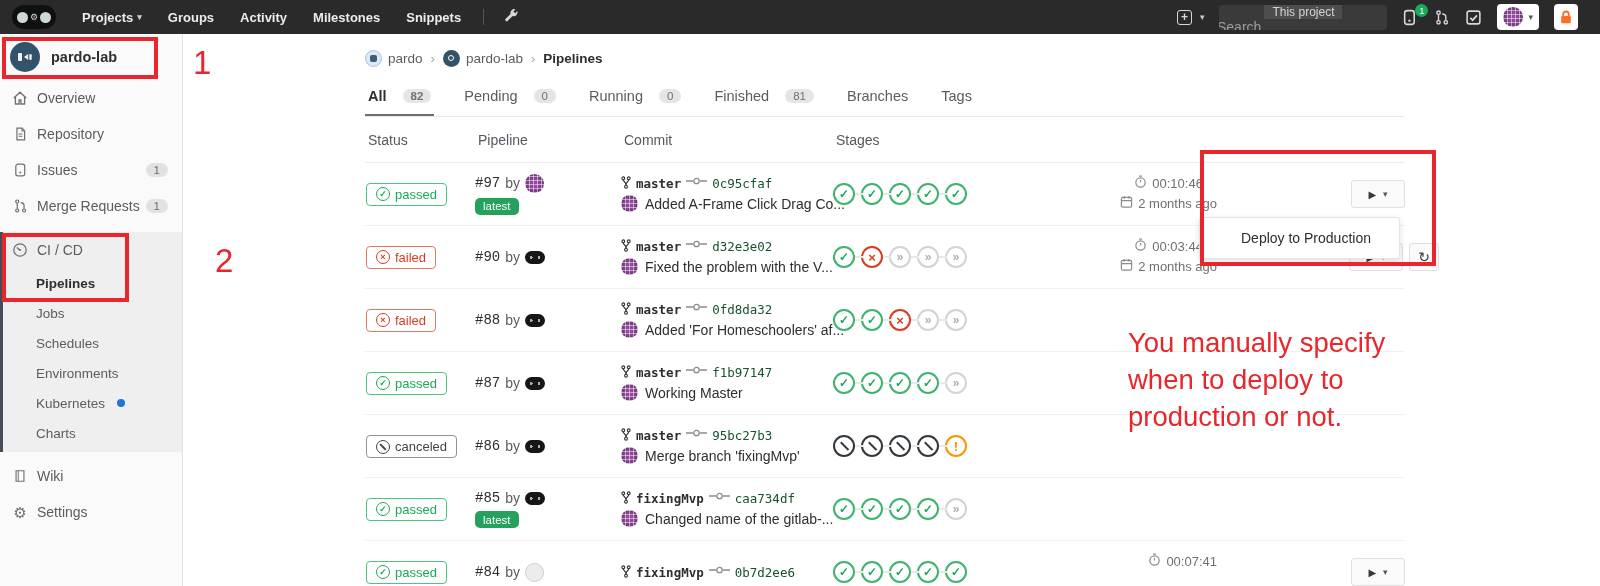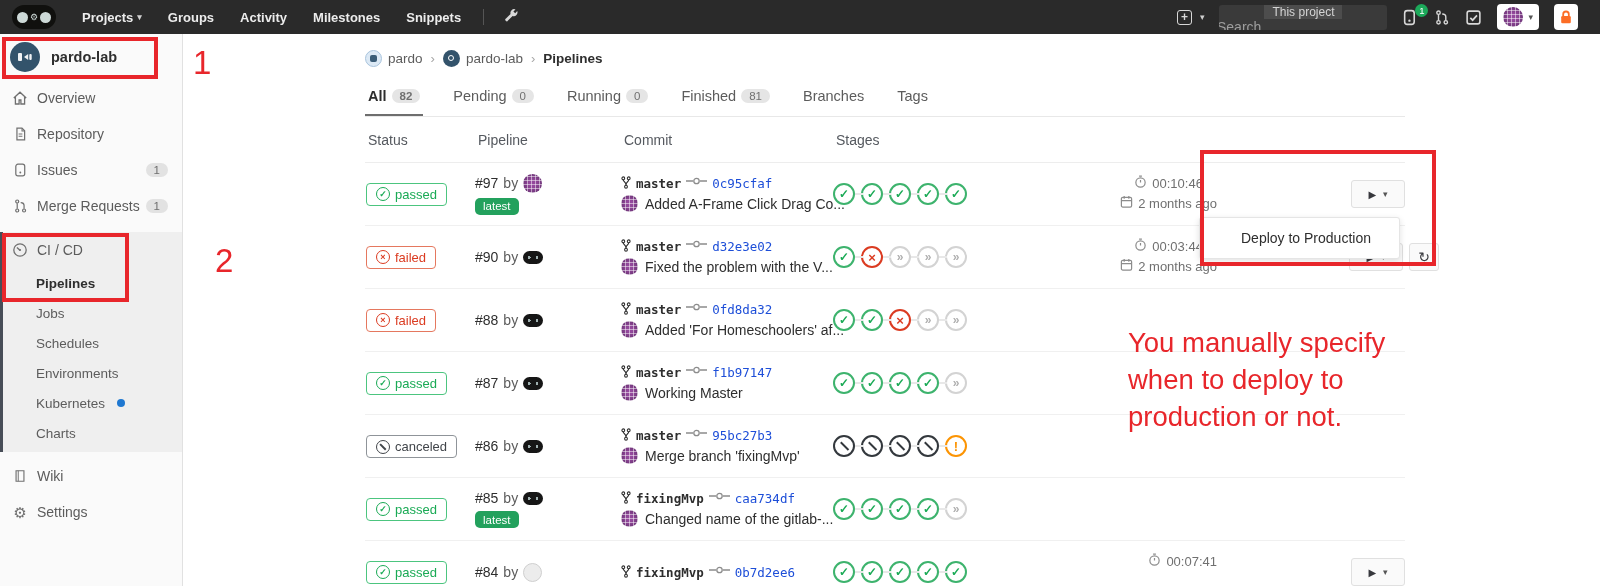--- a/index.html
+++ b/index.html
@@ -77,21 +77,21 @@
     display:flex; align-items:center; justify-content:center; }
   .bcico1 i { width:7px; height:7px; background:#3a5c77; border-radius:2px; display:block; }
   .bcico2 { width:17px; height:17px; border-radius:50%; background:#33536b; display:flex;
     align-items:center; justify-content:center; }
   .bcico2 i { width:6px; height:6px; border:1.5px solid #fff; border-radius:50%; display:block; }
   .crumb-sep { color:#a7a7a7; font-size:13px; }
   .crumb-last { font-weight:700; color:#2e2e2e; }
 
   .tabsrow { margin-top:9px; border-bottom:1px solid #e8e8e8; display:flex; align-items:flex-end;
     height:38px; position:relative; }
-  .tab { display:flex; align-items:center; gap:5px; padding:0 3px 10px 3px; margin-right:27px;
+  .tab { display:flex; align-items:center; gap:16px; padding:0 3px 10px 3px; margin-right:27px;
     color:#5c5c5c; font-size:14.5px; cursor:pointer; border-bottom:2px solid transparent; }
   .tab.active { color:#2e2e2e; font-weight:600; border-bottom-color:#6e6e6e; }
   .tab-cnt { background:#e5e5e5; color:#707070; font-size:11.5px; border-radius:9px; padding:1px 8px; }
   .tab-actions { position:absolute; right:0; top:0; display:flex; gap:9px; }
   .btn { height:31px; border-radius:3px; font-size:13.5px; display:flex; align-items:center;
     padding:0 13px; border:1px solid #e3e3e3; background:#fff; color:#2e2e2e; cursor:pointer;
     font-family:"Liberation Sans",sans-serif; white-space:nowrap; }
   .btn-green { background:#1aaa55; border-color:#168f48; color:#fff; }
 
   .grid { display:grid; grid-template-columns:110px 146px 212px 178px 206px 188px; align-items:center; }
@@ -102,34 +102,34 @@
   .sbadge { display:inline-flex; align-items:center; gap:5px; border:1px solid; border-radius:4px;
     padding:3px 9px; font-size:13px; margin-left:1px; cursor:pointer; background:#fff; }
   .b-passed { color:#1aaa55; border-color:#4cc57f; }
   .b-failed { color:#db3b21; border-color:#e5785f; }
   .b-canceled { color:#41454a; border-color:#8f9499; }
   .sico { width:14px; height:14px; border:1.4px solid currentColor; border-radius:50%; flex:none;
     display:flex; align-items:center; justify-content:center; font-size:9px; font-weight:700; }
   .sico .bar { width:8px; height:1.8px; background:currentColor; transform:rotate(45deg); }
 
   .pline { display:flex; align-items:center; gap:5px; font-size:14px; }
-  .pnum { color:#2e2e2e; cursor:pointer; }
+  .pnum { color:#2e2e2e; cursor:pointer;font-family:Liberation Mono, monospace; }
   .byl { color:#5c5c5c; }
   .oval { width:20px; height:13px; border-radius:7px; flex:none;
     background:
       radial-gradient(2.2px 2.2px at 31% 50%, #9fb0b0 60%, transparent 65%),
       radial-gradient(2.2px 2.2px at 70% 50%, #9fb0b0 60%, transparent 65%), #161616; }
   .gray19 { width:19px; height:19px; border-radius:50%; background:#ececec; border:1px solid #cfcfcf; flex:none; }
   .latest { display:inline-block; background:#23a15d; color:#fff; font-size:11.5px; border-radius:5px;
     padding:2.5px 8px; font-weight:400; margin-top:5px; }
 
   .cline1 { display:flex; align-items:flex-start; gap:5px; }
   .bname { font-family:"DejaVu Sans Mono","Liberation Mono",monospace; font-weight:700;
     font-size:12.5px; color:#2e2e2e; }
-  .sha { font-family:"DejaVu Sans Mono","Liberation Mono",monospace; font-size:12.5px; color:#1d4ed8; cursor:pointer; }
+  .sha { font-family:"DejaVu Sans Mono","Liberation Mono",monospace; font-size:12.5px; color:#14532d; cursor:pointer; }
   .cline2 { display:flex; align-items:center; gap:7px; margin-top:4px; }
   .msg { font-size:14px; color:#2e2e2e; white-space:nowrap; }
   .cico { display:flex; align-items:center; }
 
   .c-stages { display:flex; align-items:center; }
   .stg { width:22px; height:22px; border:2px solid; border-radius:50%; display:flex; flex:none;
     align-items:center; justify-content:center; position:relative; background:#fff;
     font-weight:700; cursor:pointer; }
   .stg + .stg { margin-left:6px; }
   .stg + .stg::before { content:''; position:absolute; left:-8px; top:50%; margin-top:-1px;

